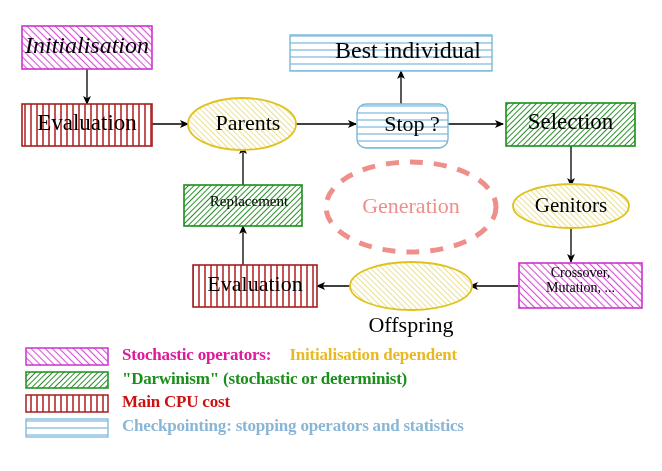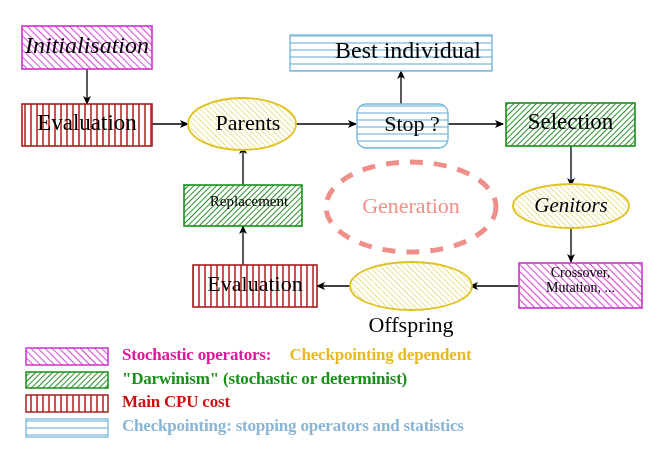--- a/index.html
+++ b/index.html
@@ -132,39 +132,39 @@
   <div class="node-label" style="left:22px; top:111px; width:130px; font-size:23px;">Evaluation</div>
 
   <div class="node-label" style="left:188px; top:111px; width:120px; font-size:22px;">Parents</div>
 
   <div class="node-label" style="left:290px; top:38px; width:236px; font-size:24px;">Best individual</div>
 
   <div class="node-label" style="left:357px; top:112px; width:110px; font-size:22px;">Stop ?</div>
 
   <div class="node-label" style="left:506px; top:110px; width:129px; font-size:23px;">Selection</div>
 
-  <div class="node-label" style="left:513px; top:194px; width:116px; font-size:21px;font-style:italic;">Genitors</div>
+  <div class="node-label" style="left:513px; top:194px; width:116px; font-size:21px;">Genitors</div>
 
   <div class="node-label" style="left:519px; top:266px; width:123px; font-size:14px;">
     <span>Crossover,</span><br>
     <span>Mutation, ...</span>
   </div>
 
   <div class="node-label" style="left:350px; top:273px; width:122px; font-size:22px;margin-top:40px;">Offspring</div>
 
   <div class="node-label" style="left:193px; top:272px; width:124px; font-size:22px;">Evaluation</div>
 
   <div class="node-label" style="left:184px; top:194px; width:130px; font-size:15px;">Replacement</div>
 
   <div class="node-label" style="left:326px; top:194px; width:170px; font-size:22px; color:#ef8f8a;">Generation</div>
 
   <div class="legend-text" style="left:122px; top:345px; font-size:17px;">
     <span style="color:#e0189c;">Stochastic operators:</span>
     <span style="display:inline-block; width:10px;"></span>
-    <span style="color:#e8b923;">Checkpointing dependent</span>
+    <span style="color:#e8b923;">Initialisation dependent</span>
   </div>
 
   <div class="legend-text" style="left:122px; top:369px; font-size:17px; color:#1a8f1a;">"Darwinism" (stochastic or determinist)</div>
 
   <div class="legend-text" style="left:122px; top:392px; font-size:17px; color:#cc1111;">Main CPU cost</div>
 
   <div class="legend-text" style="left:122px; top:416px; font-size:17px; color:#8ab6d6;">Checkpointing: stopping operators and statistics</div>
 
 </div>
 

